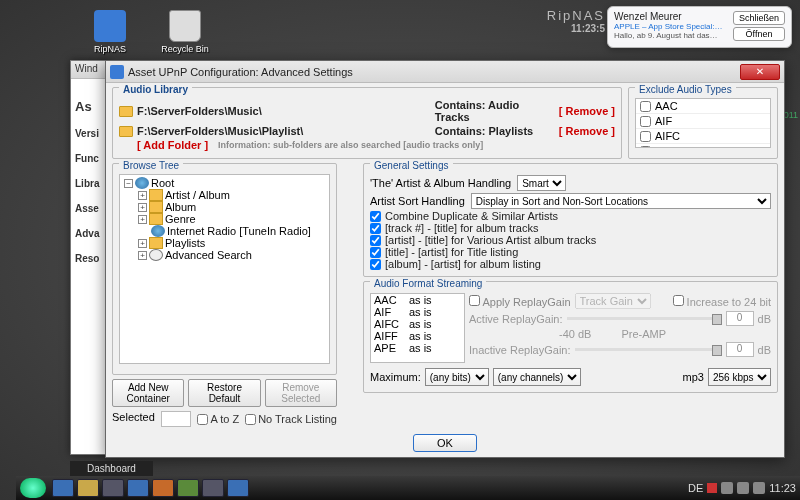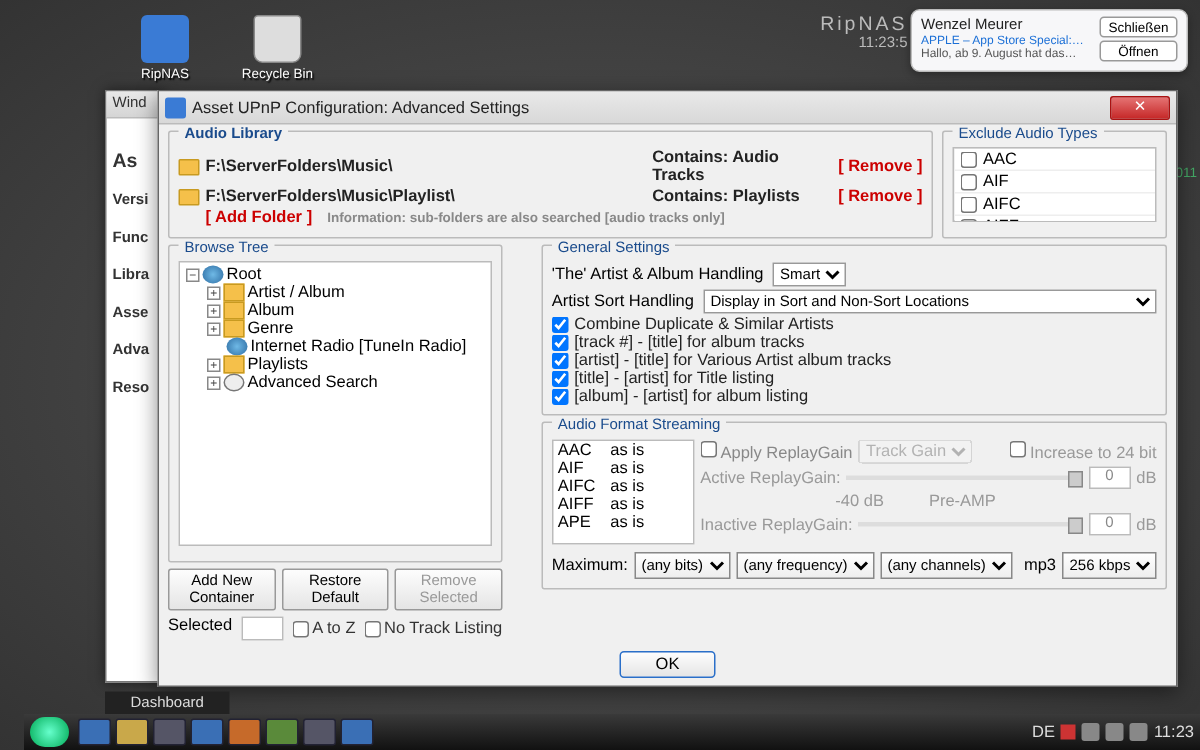--- a/index.html
+++ b/index.html
@@ -6,21 +6,21 @@
   body { width: 800px; height: 500px; overflow: hidden; background: #4a4a4a; position: relative; }
   .vignette { position: absolute; inset: 0; background: radial-gradient(ellipse at center, #555 0%, #333 100%); }
   .desktop-icons { position: absolute; top: 10px; left: 85px; display: flex; gap: 25px; }
   .desk-icon { display: flex; flex-direction: column; align-items: center; color: #fff; width: 50px; }
   .desk-icon .ic { width: 32px; height: 32px; background: #3a7bd5; border-radius: 4px; margin-bottom: 2px; }
   .desk-icon.bin .ic { background: #ddd; border: 1px solid #888; border-radius: 3px 3px 6px 6px; }
   .desk-icon span { font-size: 9px; text-shadow: 1px 1px 1px #000; }
 
   .ripnas-bar { position: absolute; top: 8px; right: 195px; color: #bbb; text-align: right; }
   .ripnas-bar .t { font-size: 13px; letter-spacing: 2px; }
-  .ripnas-bar .s { font-size: 10px; }
+  .ripnas-bar .s { font-size: 10px; font-weight: bold; }
 
   .notif { position: absolute; top: 6px; right: 8px; width: 185px; background: #f7f7f9; border: 1px solid #bbb; border-radius: 6px; padding: 4px 6px; display: flex; align-items: flex-start; gap: 4px; box-shadow: 0 2px 6px rgba(0,0,0,.3); }
   .notif .body { flex: 1; }
   .notif .name { font-size: 10px; font-weight: normal; color: #222; }
   .notif .line2 { font-size: 8px; color: #1b6fd6; }
   .notif .line3 { font-size: 8px; color: #555; }
   .notif .btns button { display: block; width: 52px; font-size: 9px; border: 1px solid #999; background: #fff; border-radius: 3px; margin-bottom: 2px; padding: 1px 0; }
 
   .behind-window { position: absolute; top: 60px; left: 70px; width: 40px; height: 395px; background: #fff; border: 1px solid #777; box-shadow: 0 0 8px rgba(0,0,0,.5); }
   .behind-window .hdr { height: 18px; background: linear-gradient(#e8e8e8,#d5d5d5); font-size: 10px; padding: 2px 4px; color: #333; border-bottom: 1px solid #bbb; }
@@ -364,21 +364,20 @@
                   <span>Inactive ReplayGain:</span>
                   <div class="slider"></div>
                   <div class="dbbox">0</div>
                   <span>dB</span>
                 </div>
               </div>
             </div>
             <div class="max-row" style="margin-top:4px">
               <span class="lbl">Maximum:</span>
               <select><option>(any bits)</option></select>
-              <select><option>(any frequency)</option></select>
               <select><option>(any channels)</option></select>
               <span style="flex:1"></span>
               <span>mp3</span>
               <select><option>256 kbps</option></select>
             </div>
           </div>
         </div>
       </div>
     </div>
 

